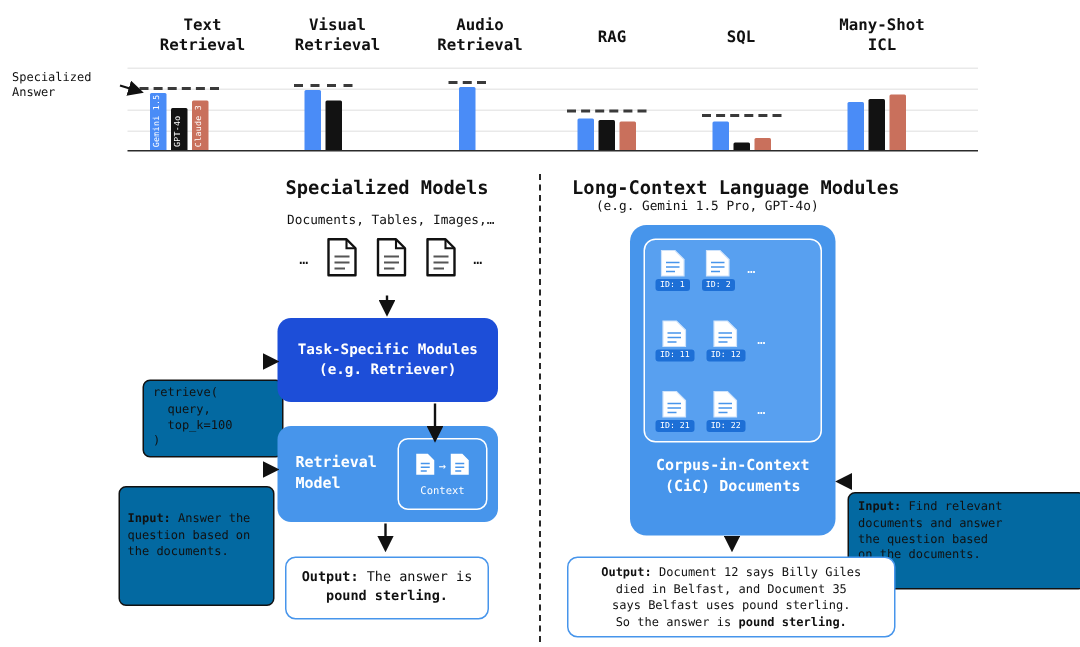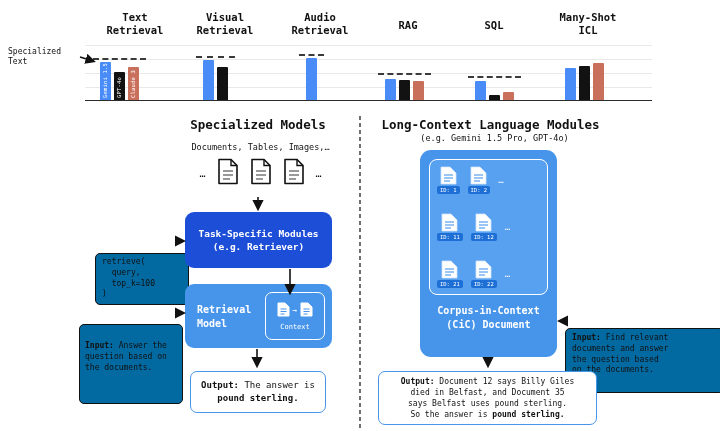--- a/index.html
+++ b/index.html
@@ -73,21 +73,21 @@
 <div class="canvas">
 
   <div>
     <div class="gridline" style="top:45px"></div>
     <div class="gridline" style="top:59px"></div>
     <div class="gridline" style="top:73px"></div>
     <div class="gridline" style="top:87px"></div>
     <div class="axis-baseline"></div>
 
     <div class="spec-label">Specialized
-Text</div>
+Answer</div>
 
     <div class="group-label" style="left:90px">Text
 Retrieval</div>
     <div class="group-label" style="left:180px">Visual
 Retrieval</div>
     <div class="group-label" style="left:275px">Audio
 Retrieval</div>
     <div class="group-label single" style="left:363px">RAG</div>
     <div class="group-label single" style="left:449px">SQL</div>
     <div class="group-label" style="left:543px">Many-Shot
@@ -195,21 +195,21 @@
       <div class="context-label">Context</div>
     </div>
   </div>
 
   <div class="output-box output-left">
     <div><b>Output:</b><span> The answer is
 </span><b>pound sterling.</b></div>
   </div>
 
   <div class="panel-title" style="left:363px; top:117px; width:255px">Long-Context Language Modules</div>
-  <div class="subtitle" style="left:367px; top:133px; width:255px">(e.g. Gemini 1.5 Pro, GPT-4o)</div>
+  <div class="subtitle" style="left:344px; top:133px; width:255px">(e.g. Gemini 1.5 Pro, GPT-4o)</div>
 
   <div class="big-blue">
     <div class="corpus-box">
       <div class="doc-row">
         <div class="doc-cell">
           <svg width="17" height="19" viewBox="0 0 17 19">
               <path d="M1 1 h9 l6 6 v11 h-15 z" fill="#fff" stroke="#cfe3fb" stroke-width="0.8"></path>
               <line x1="4" y1="9" x2="13" y2="9" stroke="#4795EB" stroke-width="1.1"></line>
               <line x1="4" y1="12" x2="13" y2="12" stroke="#4795EB" stroke-width="1.1"></line>
               <line x1="4" y1="15" x2="10" y2="15" stroke="#4795EB" stroke-width="1.1"></line>
@@ -264,21 +264,21 @@
               <line x1="4" y1="9" x2="13" y2="9" stroke="#4795EB" stroke-width="1.1"></line>
               <line x1="4" y1="12" x2="13" y2="12" stroke="#4795EB" stroke-width="1.1"></line>
               <line x1="4" y1="15" x2="10" y2="15" stroke="#4795EB" stroke-width="1.1"></line>
             </svg>
           <span class="id-tag">ID: 22</span>
         </div>
         <span class="row-ellipsis">…</span>
       </div>
     </div>
     <div class="cic-label">Corpus-in-Context
-(CiC) Document</div>
+(CiC) Documents</div>
   </div>
 
   <div class="code-box input-right"><b>Input:</b><span> Find relevant
 documents and answer
 the question based
 on the documents.</span></div>
 
   <div class="output-box output-right">
     <div><b>Output:</b><span> Document 12 says Billy Giles
 died in Belfast, and Document 35

